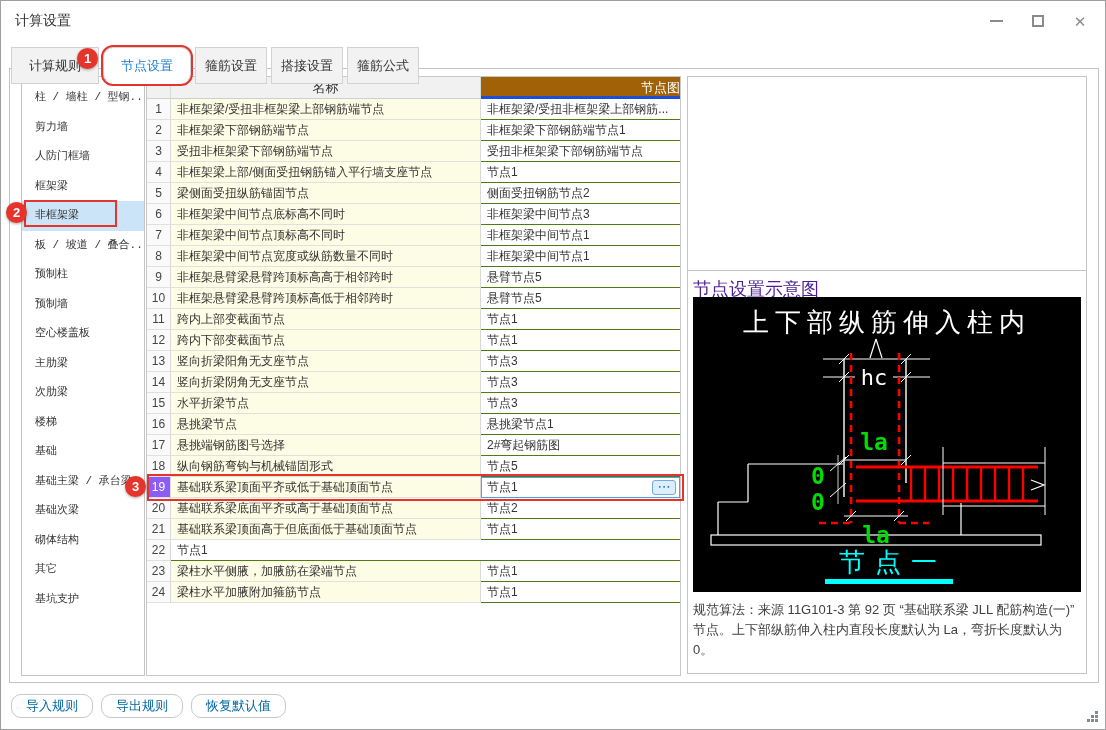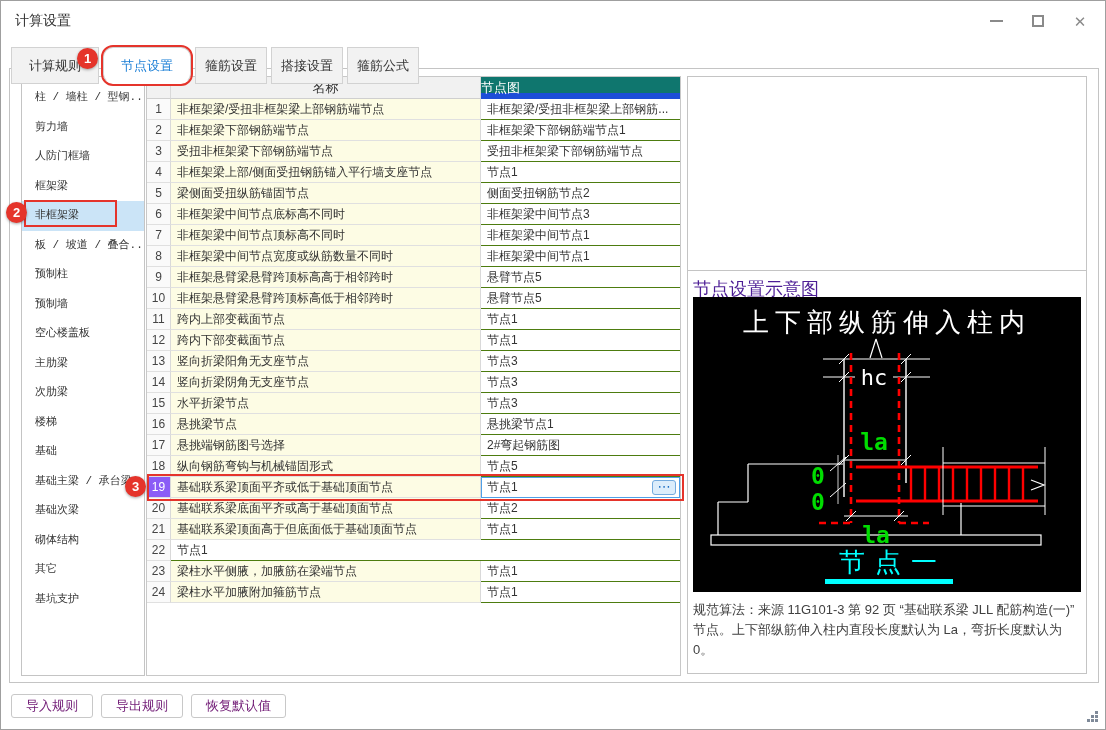--- a/index.html
+++ b/index.html
@@ -41,21 +41,21 @@
                overflow:hidden; cursor:default;font-family:Liberation Mono, monospace; }
   .side-item.selected { background:#cbe4f7; }
 
   
   .gtable { position:absolute; left:145px; top:75px; width:535px; height:600px; border:1px solid #c8c8c8;
             background:#fff; z-index:2; }
   .t-header { display:flex; height:22px; font-size:13px; }
   .th-num  { width:24px; background:#f1f1f1; border-right:1px solid #d9d9d9; border-bottom:1px solid #cfcfcf; }
   .th-name { width:310px; background:#f1f1f1; border-right:1px solid #d9d9d9; border-bottom:1px solid #cfcfcf;
              text-align:center; line-height:21px; }
-  .th-val  { flex:1; background:#0f766e; color:#fff; text-align:left; line-height:21px; border-bottom:6px solid #1d4ed8; }
+  .th-val  { flex:1; background:#a16207; color:#fff; text-align:right; line-height:21px; border-bottom:3px solid #1d4ed8; }
   .t-row { display:flex; height:21px; font-size:12px; }
   .c-num  { width:24px; background:#fafafa; border-right:1px solid #d9d9d9; border-bottom:1px solid #e0e0e0;
             text-align:center; line-height:20px; color:#444; }
   .c-name { width:310px; background:#fdfce4; border-right:1px solid #d9d9d9; border-bottom:1px solid #e0e0e0;
             padding-left:6px; line-height:20px; white-space:nowrap; overflow:hidden; }
   .c-val  { flex:1; background:#fff; border-bottom:1px solid #4d7c0f; padding-left:6px; line-height:20px;
             white-space:nowrap; overflow:hidden; position:relative; }
   .t-row.selected .c-num { background:#8b5cf6; color:#fff; }
   .t-row.selected .c-val { border:1px solid #4fa0e8; padding-left:5px; line-height:18px; }
   .ellipsis-btn { position:absolute; right:3px; top:2px; width:24px; height:15px; background:#dcedfb;
@@ -64,22 +64,22 @@
 
   
   .preview-box { position:absolute; left:686px; top:75px; width:400px; height:195px; border:1px solid #c4c4c4; background:#fff; z-index:2; }
   .illus-box { position:absolute; left:686px; top:270px; width:400px; height:403px; border:1px solid #c4c4c4; border-top:none; background:#fff; z-index:2; }
   .illus-label { position:absolute; left:692px; top:276px; font-size:18px; color:#4c1d95; z-index:3; }
   .diagram { position:absolute; left:692px; top:296px; width:388px; height:295px; background:#000; z-index:3; }
   .note { position:absolute; left:692px; top:599px; width:390px; font-size:13px; line-height:1.55; color:#404040; z-index:3; }
 
   
   .footer { position:absolute; left:10px; top:693px; display:flex; gap:8px; }
-  .fbtn { height:24px; padding:0 14px; background:#fff; border:1px solid #c8c8c8; border-radius:3px;
-          font-size:13px; color:#701a75; font-family:inherit; cursor:pointer; }
+  .fbtn { height:24px; padding:0 14px; background:#fff; border:1px solid #c8c8c8; border-radius:10px;
+          font-size:13px; color:#0369a1; font-family:inherit; cursor:pointer; }
   .grip { position:absolute; right:7px; bottom:7px; width:3px; height:3px; background:#7f8a99;
           box-shadow: -8px 0 #7f8a99, -4px 0 #7f8a99, 0 -4px #7f8a99, -4px -4px #7f8a99, 0 -8px #7f8a99; }
 
   svg text { font-family:"DejaVu Sans Mono","Liberation Mono", monospace; }
   svg text.cjk { font-family:"DejaVu Sans","Liberation Sans", sans-serif; }
 </style>
 </head>
 <body>
 
 <div class="window">

